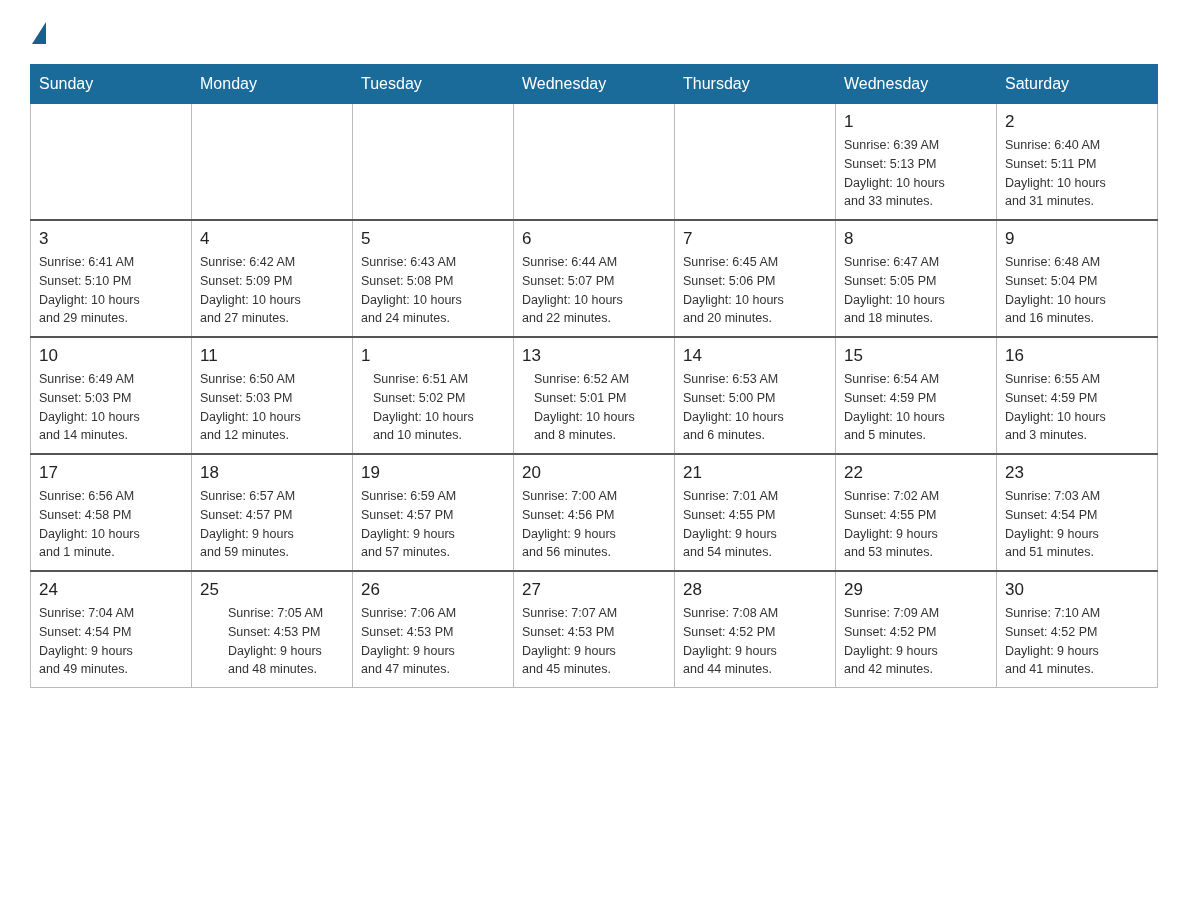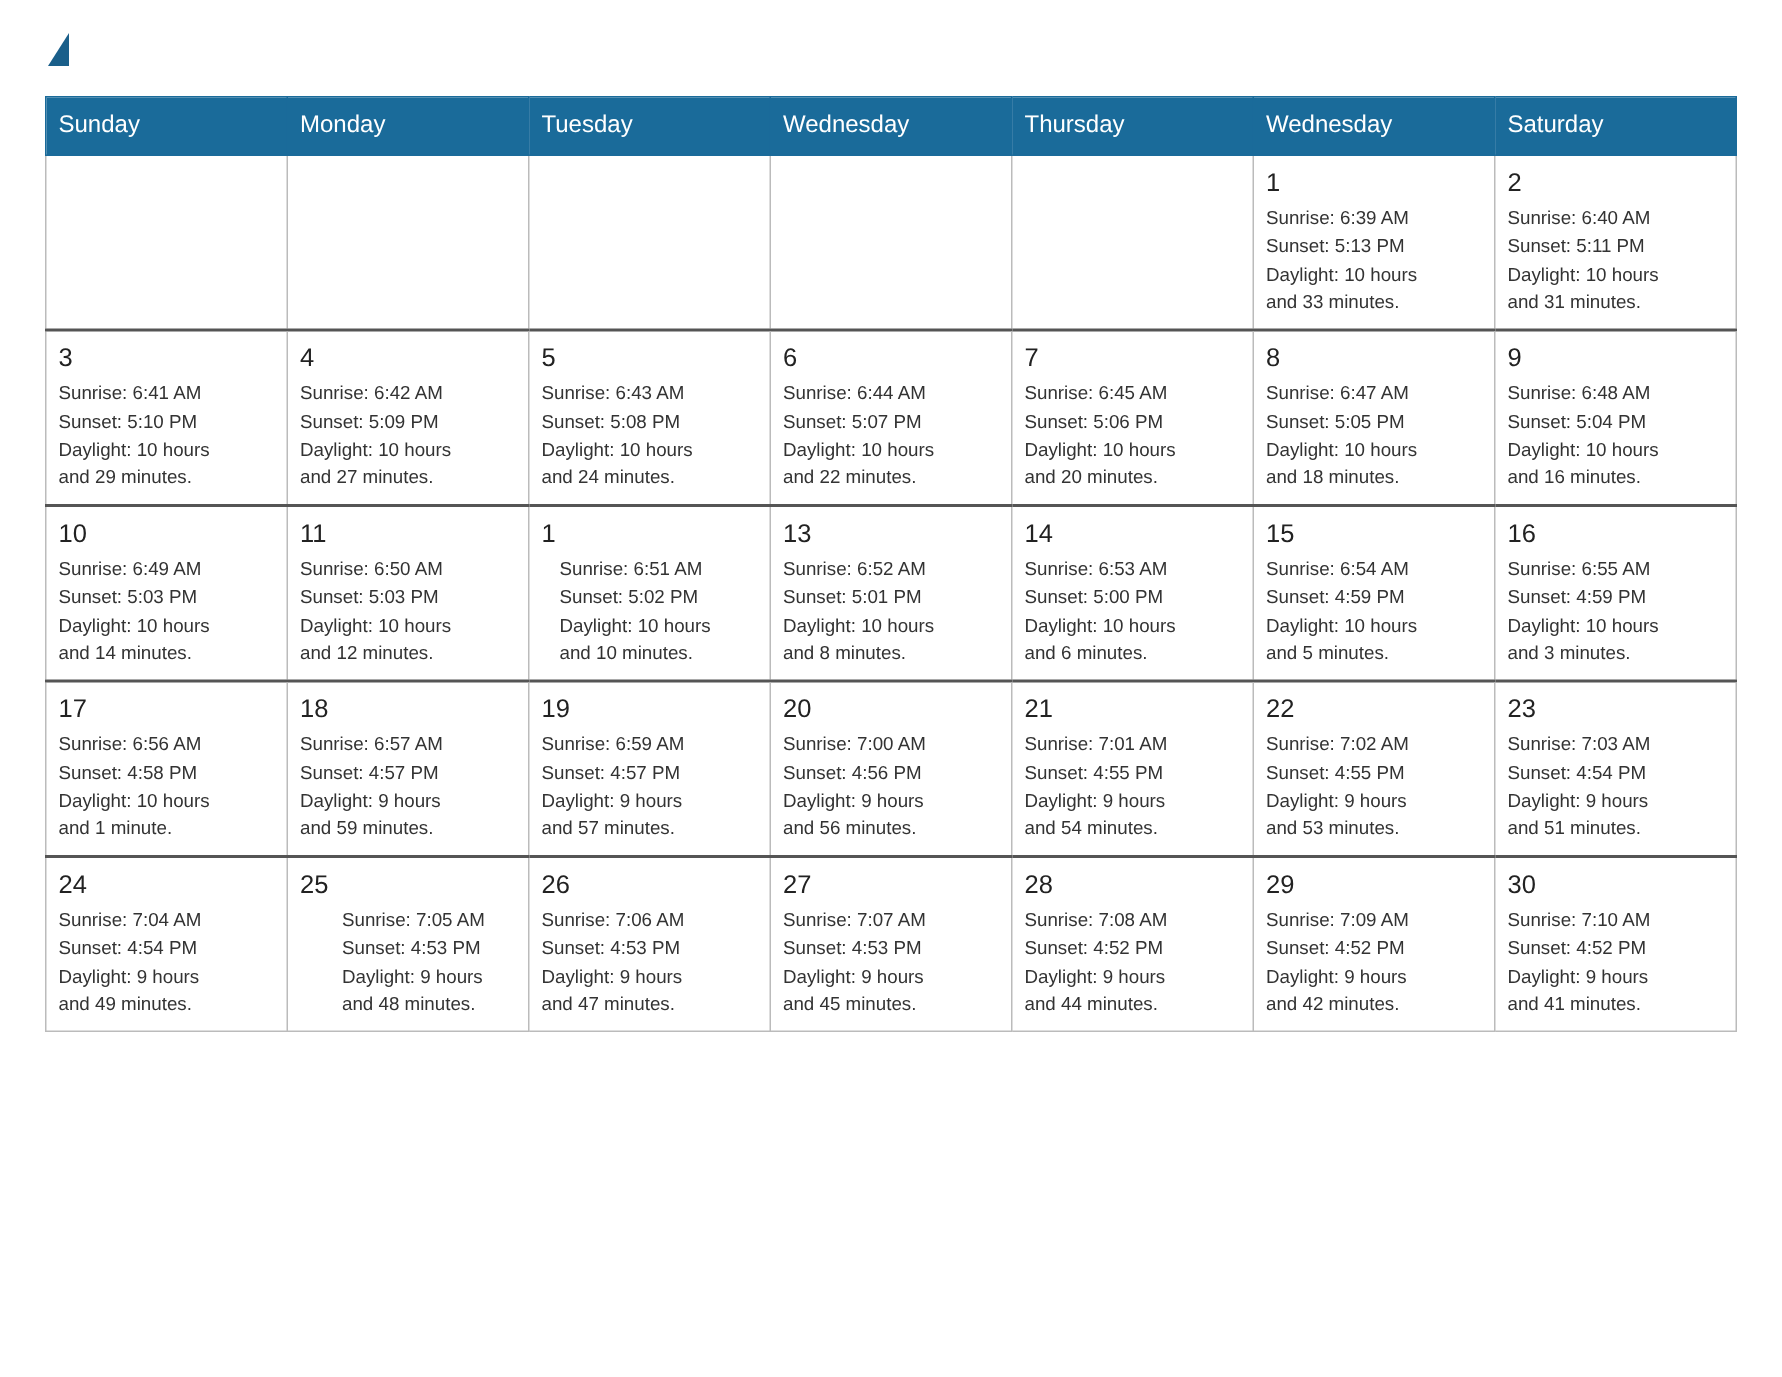--- a/index.html
+++ b/index.html
@@ -223,21 +223,21 @@
         </td>
         <td>
           <span class="day-num">1</span>
           <div class="day-info" style="white-space: pre-line; margin-left: 12px;">Sunrise: 6:51 AM
 Sunset: 5:02 PM
 Daylight: 10 hours
 and 10 minutes.</div>
         </td>
         <td>
           <span class="day-num">13</span>
-          <div class="day-info" style="white-space: pre-line;">Sunrise: 6:52 AM
+          <div class="day-info" style="white-space: pre-line; margin-left: 12px;">Sunrise: 6:52 AM
 Sunset: 5:01 PM
 Daylight: 10 hours
 and 8 minutes.</div>
         </td>
         <td>
           <span class="day-num">14</span>
           <div class="day-info" style="white-space: pre-line;">Sunrise: 6:53 AM
 Sunset: 5:00 PM
 Daylight: 10 hours
 and 6 minutes.</div>

